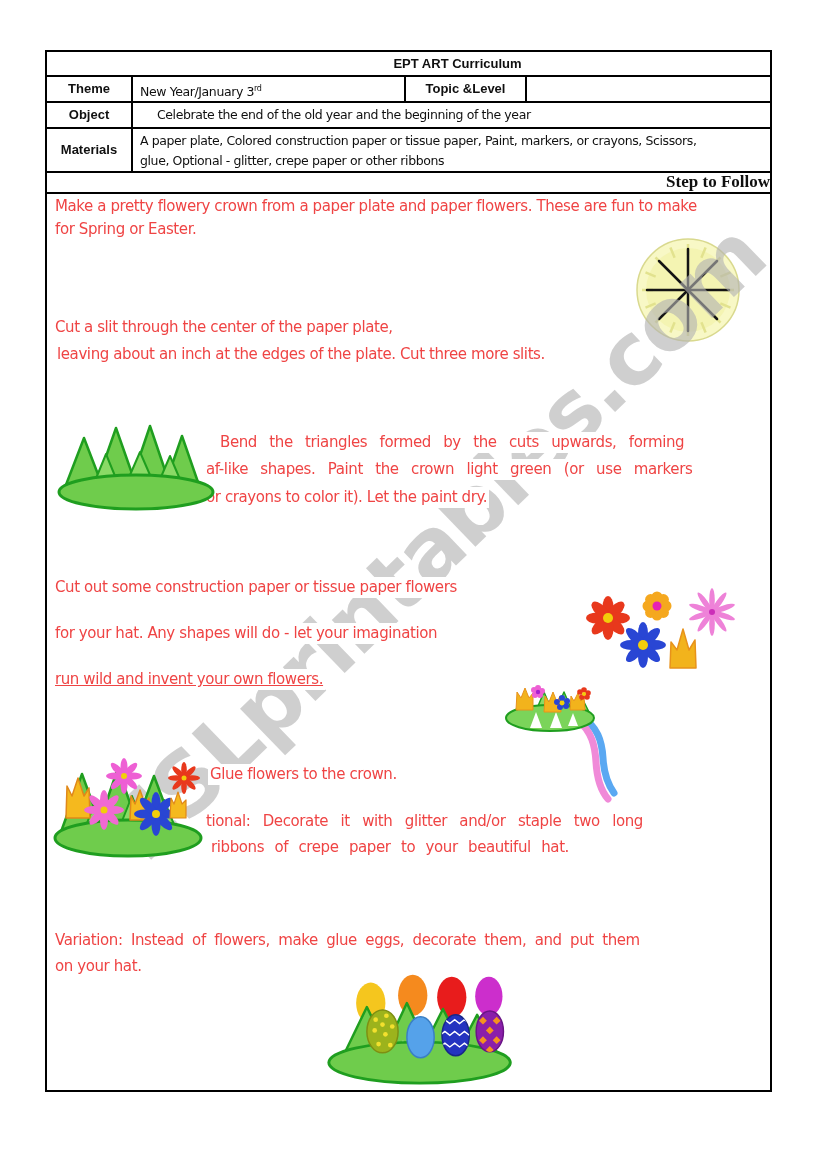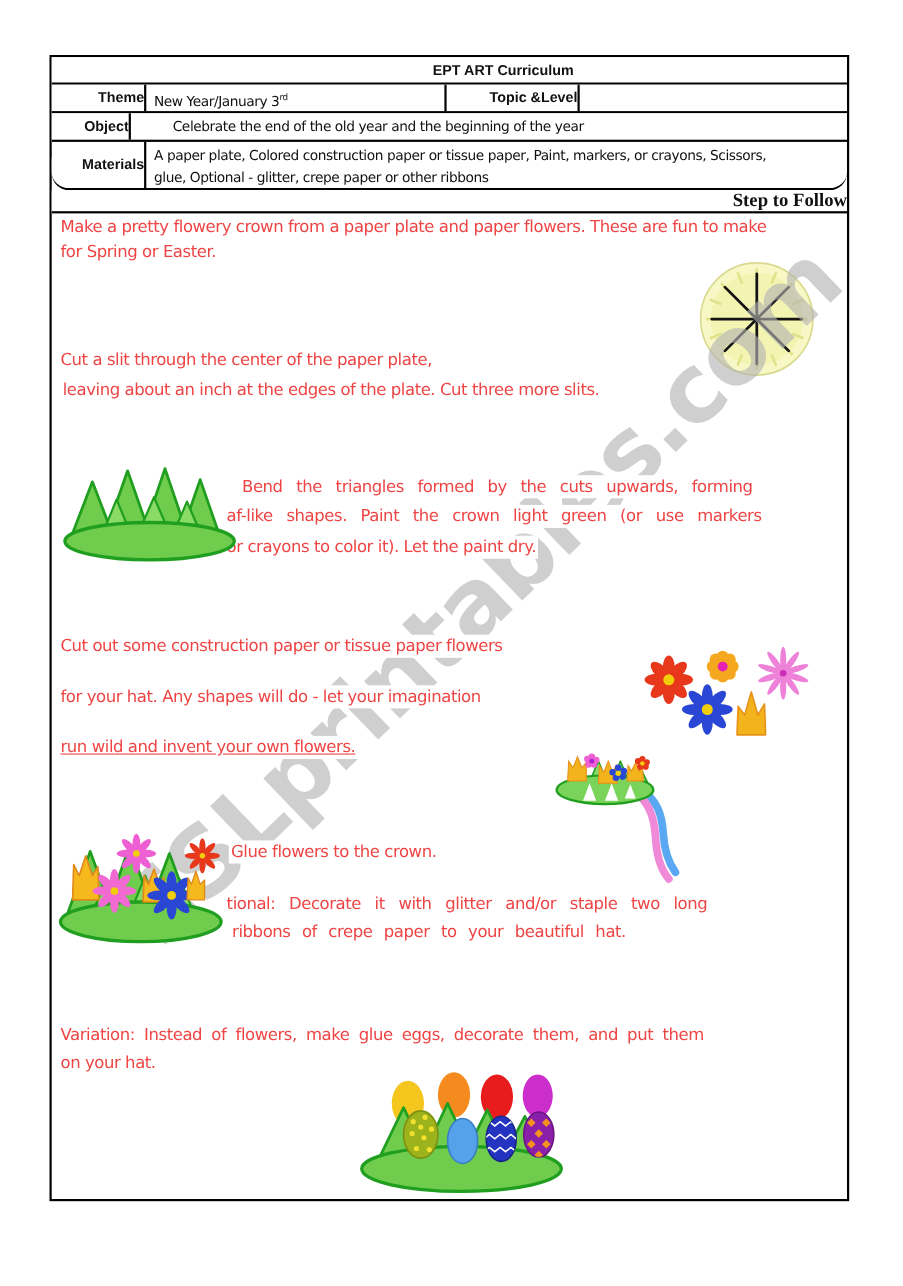--- a/index.html
+++ b/index.html
@@ -8,21 +8,21 @@
   
   .wm{position:absolute;left:-30px;top:492px;width:934px;z-index:5;text-align:center;
       transform:rotate(-44deg);font-family:"DejaVu Sans",sans-serif;font-weight:bold;
       font-size:86px;letter-spacing:-2px;color:#b3b3b3;opacity:.62;white-space:nowrap;}
   
   .doc-border{position:absolute;left:45px;top:50px;width:727px;height:1042px;
               border:2px solid #000;box-sizing:border-box;z-index:12;background:transparent;}
   .trow{position:absolute;left:0;width:100%;box-sizing:border-box;border-bottom:2px solid #000;background:#fff;}
   .tcell{position:absolute;top:0;height:100%;box-sizing:border-box;overflow:hidden;}
   .bold-sans{font-family:"Liberation Sans","DejaVu Sans",sans-serif;font-weight:bold;font-size:13px;}
-  .lbl{text-align:right;}
+  .lbl{text-align:center;}
   .comic{font-family:"DejaVu Sans",sans-serif;font-size:12.5px;letter-spacing:-0.4px;}
   .val{padding-left:7px;}
   .green-text{color:#1e8a1e;}
   .serif-head{font-family:"Liberation Serif","DejaVu Serif",serif;font-weight:bold;font-size:17px;text-align:right;}
   sup{font-size:8px;}
   
   .step-line{position:absolute;z-index:8;font-size:15px;letter-spacing:-0.4px;line-height:19px;
              white-space:nowrap;background:#ffffff;padding:1px 2px;color:#ef4444;}
   
   .img{position:absolute;z-index:20;}
@@ -67,24 +67,24 @@
   <div class="doc-border">
     <div class="trow" style="top:0;height:25px;">
       <div class="tcell bold-sans" style="left:0;width:821px;text-align:center;line-height:23px;">EPT ART Curriculum</div>
     </div>
     <div class="trow" style="top:25px;height:26px;">
       <div class="tcell bold-sans lbl" style="left:0;width:86px;border-right:2px solid #000;line-height:24px;">Theme</div>
       <div class="tcell comic val" style="left:86px;width:273px;border-right:2px solid #000;line-height:24px;"><span>New Year/January 3</span><sup>rd</sup></div>
       <div class="tcell bold-sans lbl" style="left:359px;width:121px;border-right:2px solid #000;line-height:24px;">Topic &amp;Level</div>
     </div>
     <div class="trow" style="top:51px;height:26px;">
-      <div class="tcell bold-sans lbl" style="left:0;width:72px;border-right:2px solid #000;line-height:24px;">Object</div>
+      <div class="tcell bold-sans lbl" style="left:0;width:86px;border-right:2px solid #000;line-height:24px;">Object</div>
       <div class="tcell comic val" style="left:103px;width:729px;line-height:24px;">Celebrate the end of the old year and the beginning of the year</div>
     </div>
-    <div class="trow" style="top:77px;height:44px;border-radius:16px;">
+    <div class="trow" style="top:77px;height:44px;">
       <div class="tcell bold-sans lbl" style="left:0;width:86px;border-right:2px solid #000;line-height:42px;">Materials</div>
       <div class="tcell comic val" style="left:86px;width:637px;padding-top:2px;line-height:20px;">
         <div>A paper plate, Colored construction paper or tissue paper, Paint, markers, or crayons, Scissors,</div>
         <div>glue, Optional - glitter, crepe paper or other ribbons</div>
       </div>
     </div>
     <div class="trow" style="top:121px;height:21px;">
       <div class="tcell serif-head" style="left:0;width:723px;line-height:18px;">Step to Follow</div>
     </div>
   </div>

